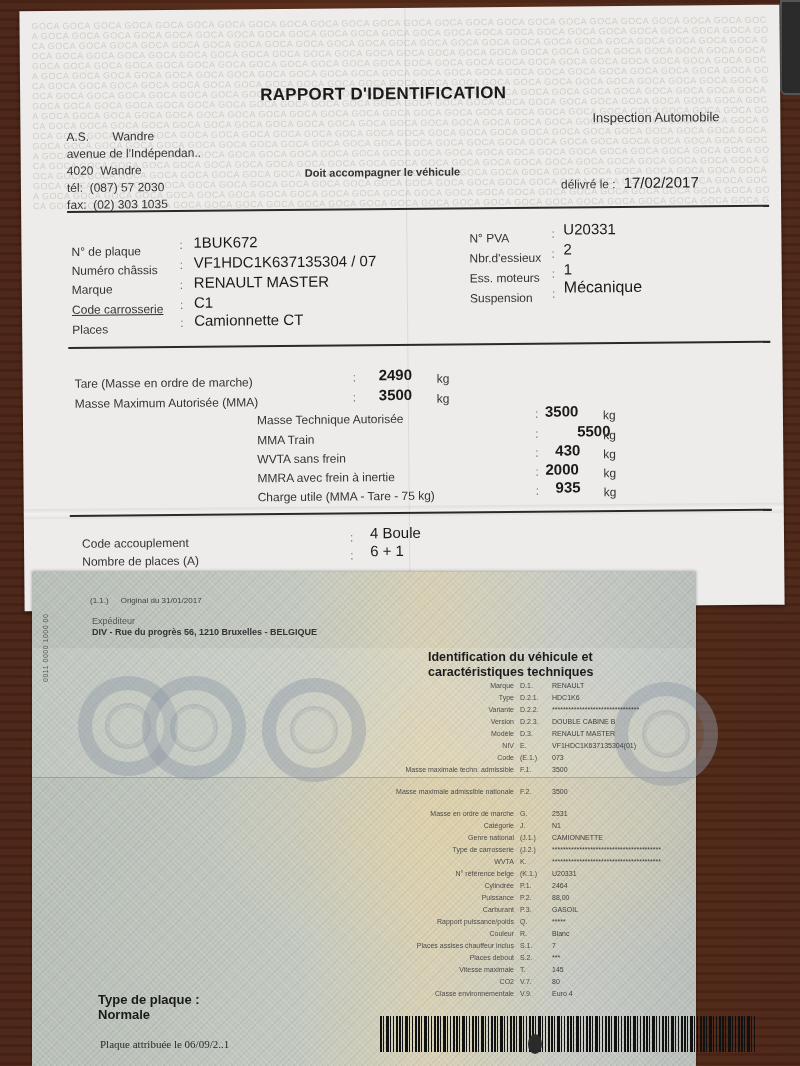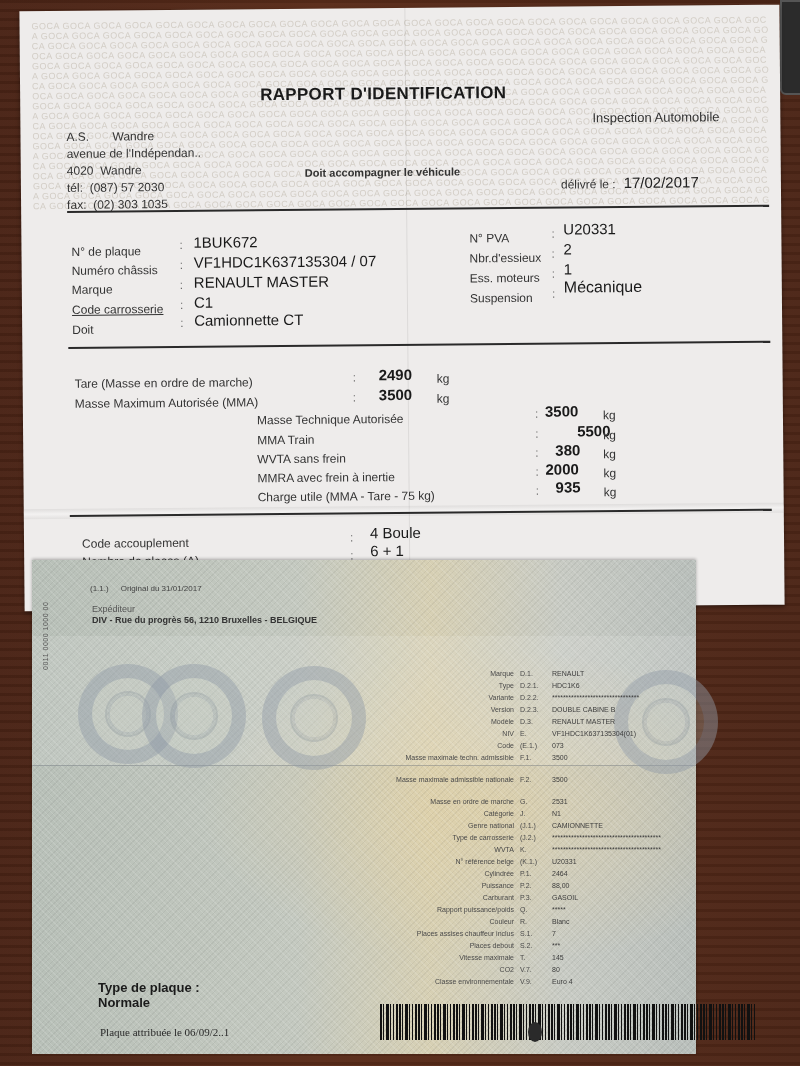--- a/index.html
+++ b/index.html
@@ -63,21 +63,21 @@
     position: absolute; left: 46px; right: 12px; height: 2px; background: #2a2a2a;
   }
   .lbl { position: absolute; font-size: 12px; color: #333; }
   .colon { position: absolute; font-size: 12px; color: #666; }
   .val { position: absolute; font-size: 15px; color: #1a1a1a; }
   .val.bold { font-weight: bold; }
   .unit { position: absolute; font-size: 12px; color: #333; }
 
   
   .sheet-cert {
-    position: absolute; left: 32px; top: 560px; width: 664px; height: 494px;
+    position: absolute; left: 32px; top: 572px; width: 664px; height: 494px;
     background:
       radial-gradient(ellipse at 70% 50%, rgba(230,210,160,0.55) 0%, rgba(230,210,160,0.0) 45%),
       linear-gradient(90deg, #b8c0b8 0%, #c4c9c0 40%, #d7d0b4 60%, #c8cbc4 80%, #b9bfbb 100%);
     box-shadow: 0 -1px 3px rgba(0,0,0,0.3);
   }
   .cert-texture {
     position: absolute; inset: 0;
     background:
       repeating-linear-gradient(45deg, rgba(255,255,255,0.12) 0 1px, transparent 1px 4px),
       repeating-linear-gradient(-45deg, rgba(0,0,0,0.05) 0 1px, transparent 1px 4px);
@@ -171,21 +171,21 @@
     <div class="val" style="left:172px;top:244px;">VF1HDC1K637135304 / 07</div>
 
     <div class="lbl" style="left:50px;top:272px;">Marque</div>
     <div class="colon" style="left:158px;top:268px;">:</div>
     <div class="val" style="left:172px;top:264px;">RENAULT MASTER</div>
 
     <div class="lbl" style="left:50px;top:292px;text-decoration:underline;">Code carrosserie</div>
     <div class="colon" style="left:158px;top:288px;">:</div>
     <div class="val" style="left:172px;top:284px;">C1</div>
 
-    <div class="lbl" style="left:50px;top:312px;">Doit</div>
+    <div class="lbl" style="left:50px;top:312px;">Places</div>
     <div class="colon" style="left:158px;top:306px;">:</div>
     <div class="val" style="left:172px;top:302px;">Camionnette CT</div>
 
     <div class="lbl" style="left:448px;top:224px;">N° PVA</div>
     <div class="colon" style="left:530px;top:220px;">:</div>
     <div class="val" style="left:542px;top:214px;">U20331</div>
 
     <div class="lbl" style="left:448px;top:244px;">Nbr.d'essieux</div>
     <div class="colon" style="left:530px;top:240px;">:</div>
     <div class="val" style="left:542px;top:234px;">2</div>
@@ -217,21 +217,21 @@
     <div class="val bold" style="left:522px;top:396px;">3500</div>
     <div class="unit" style="left:580px;top:402px;">kg</div>
 
     <div class="lbl" style="left:234px;top:424px;">MMA Train</div>
     <div class="colon" style="left:512px;top:420px;">:</div>
     <div class="val bold" style="left:522px;top:416px;margin-left:32px;">5500</div>
     <div class="unit" style="left:580px;top:422px;">kg</div>
 
     <div class="lbl" style="left:234px;top:443px;">WVTA sans frein</div>
     <div class="colon" style="left:512px;top:439px;">:</div>
-    <div class="val bold" style="left:532px;top:435px;">380</div>
+    <div class="val bold" style="left:532px;top:435px;">430</div>
     <div class="unit" style="left:580px;top:441px;">kg</div>
 
     <div class="lbl" style="left:234px;top:462px;">MMRA avec frein à inertie</div>
     <div class="colon" style="left:512px;top:458px;">:</div>
     <div class="val bold" style="left:522px;top:454px;">2000</div>
     <div class="unit" style="left:580px;top:460px;">kg</div>
 
     <div class="lbl" style="left:234px;top:481px;">Charge utile (MMA - Tare - 75 kg)</div>
     <div class="colon" style="left:512px;top:477px;">:</div>
     <div class="val bold" style="left:532px;top:472px;">935</div>
@@ -261,20 +261,24 @@
     <span class="ref">(1.1.)</span><span>Original du 31/01/2017</span>
   </div>
   <div class="sender-lbl">Expéditeur</div>
   <div class="sender-val">DIV - Rue du progrès 56, 1210 Bruxelles - BELGIQUE</div>
 
   <div class="wheel" style="left:46px;top:104px;width:100px;height:100px;"></div>
   <div class="wheel" style="left:110px;top:104px;width:104px;height:104px;"></div>
   <div class="wheel" style="left:230px;top:106px;width:104px;height:104px;"></div>
   <div class="wheel" style="left:582px;top:110px;width:104px;height:104px;"></div>
 
+  <div class="cert-heading">
+    <div>Identification du véhicule et</div>
+    <div>caractéristiques techniques</div>
+  </div>
 
   <div class="spec-table" id="spec-table">
       <div class="spec-row">
         <span class="k">Marque</span>
         <span class="c">D.1.</span>
         <span class="v">RENAULT</span>
       </div>
       <div class="spec-row">
         <span class="k">Type</span>
         <span class="c">D.2.1.</span>

